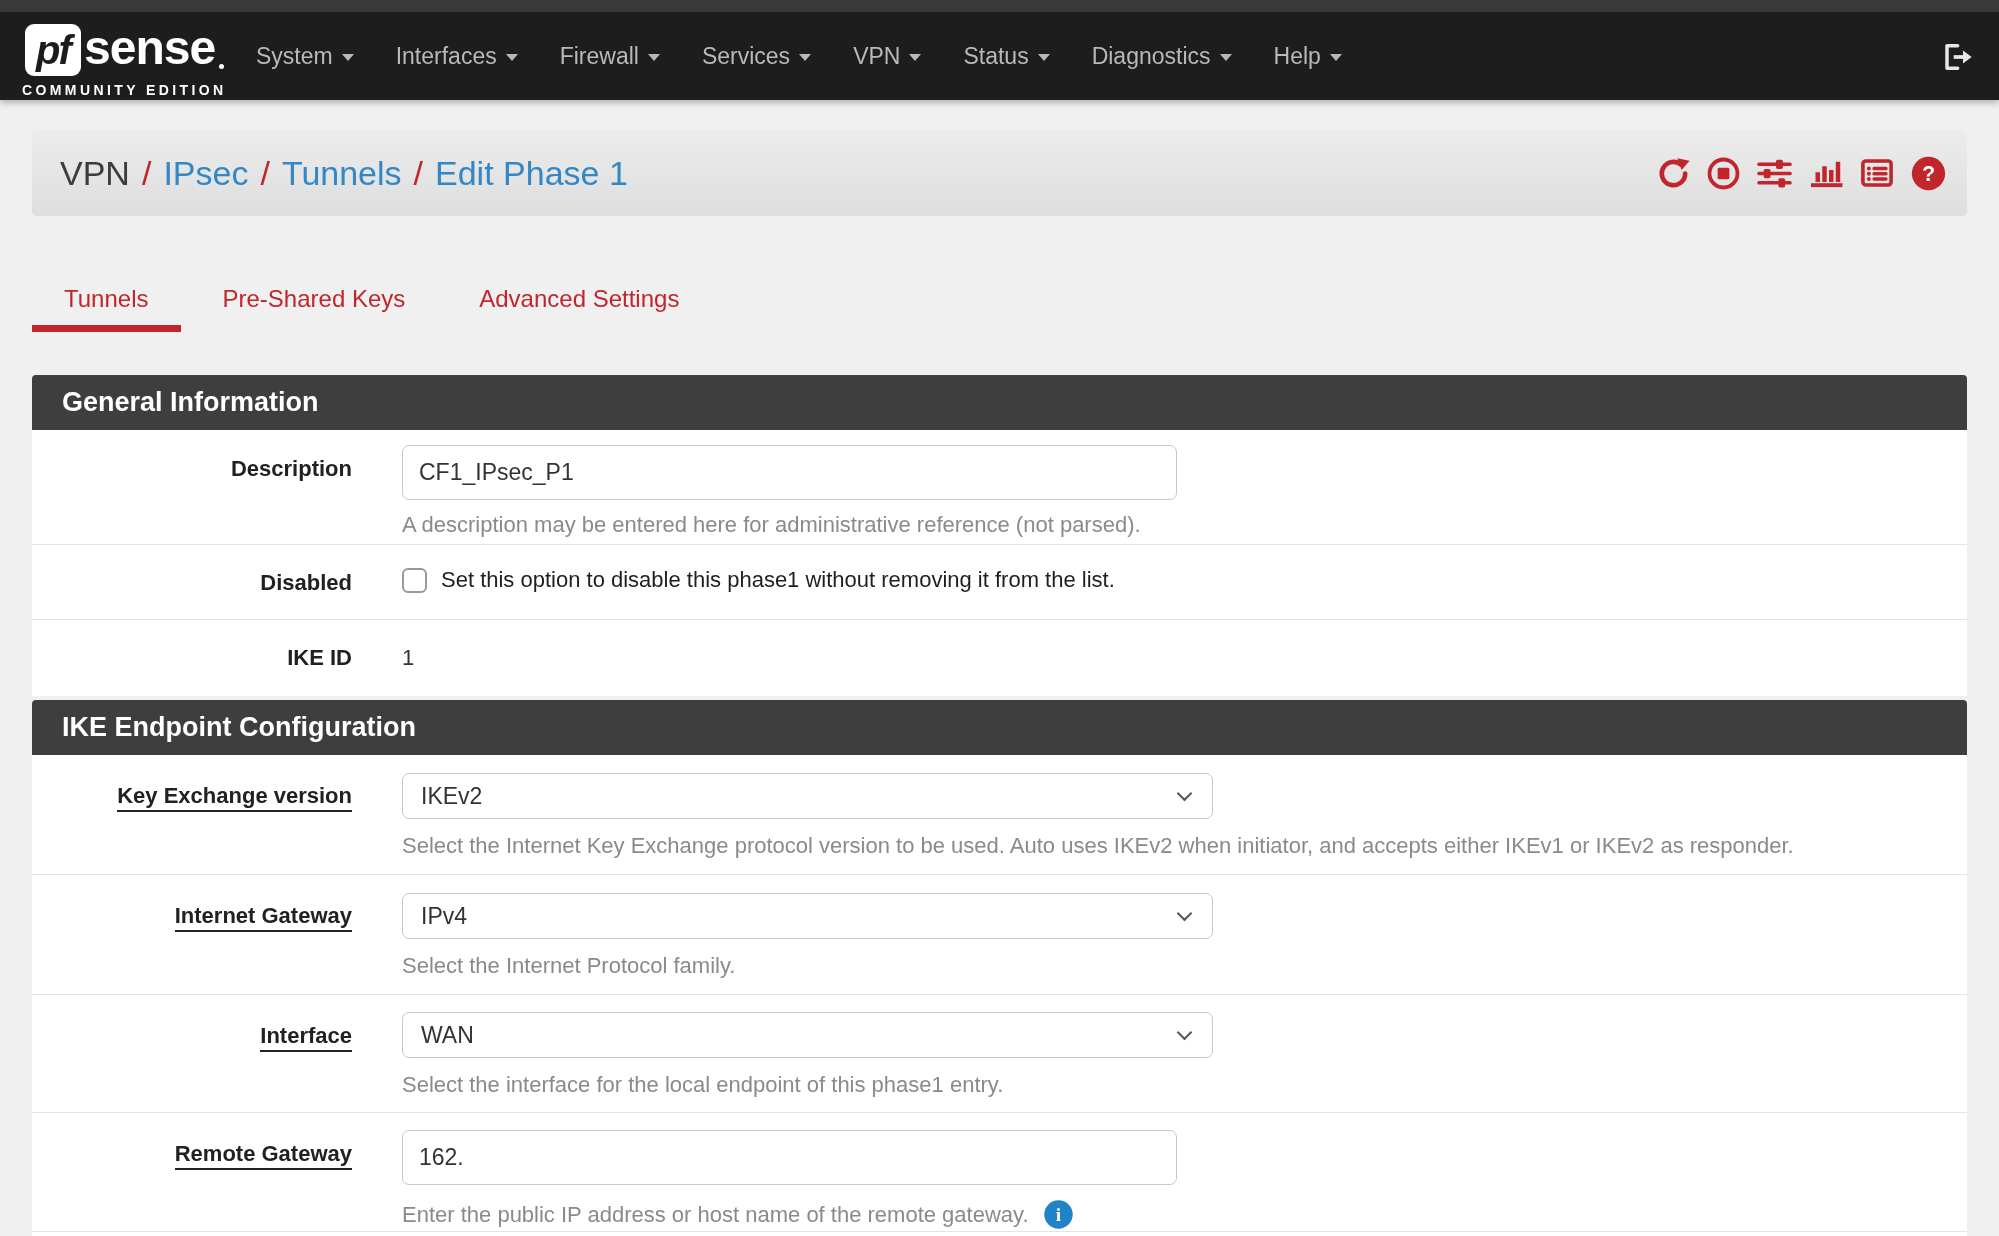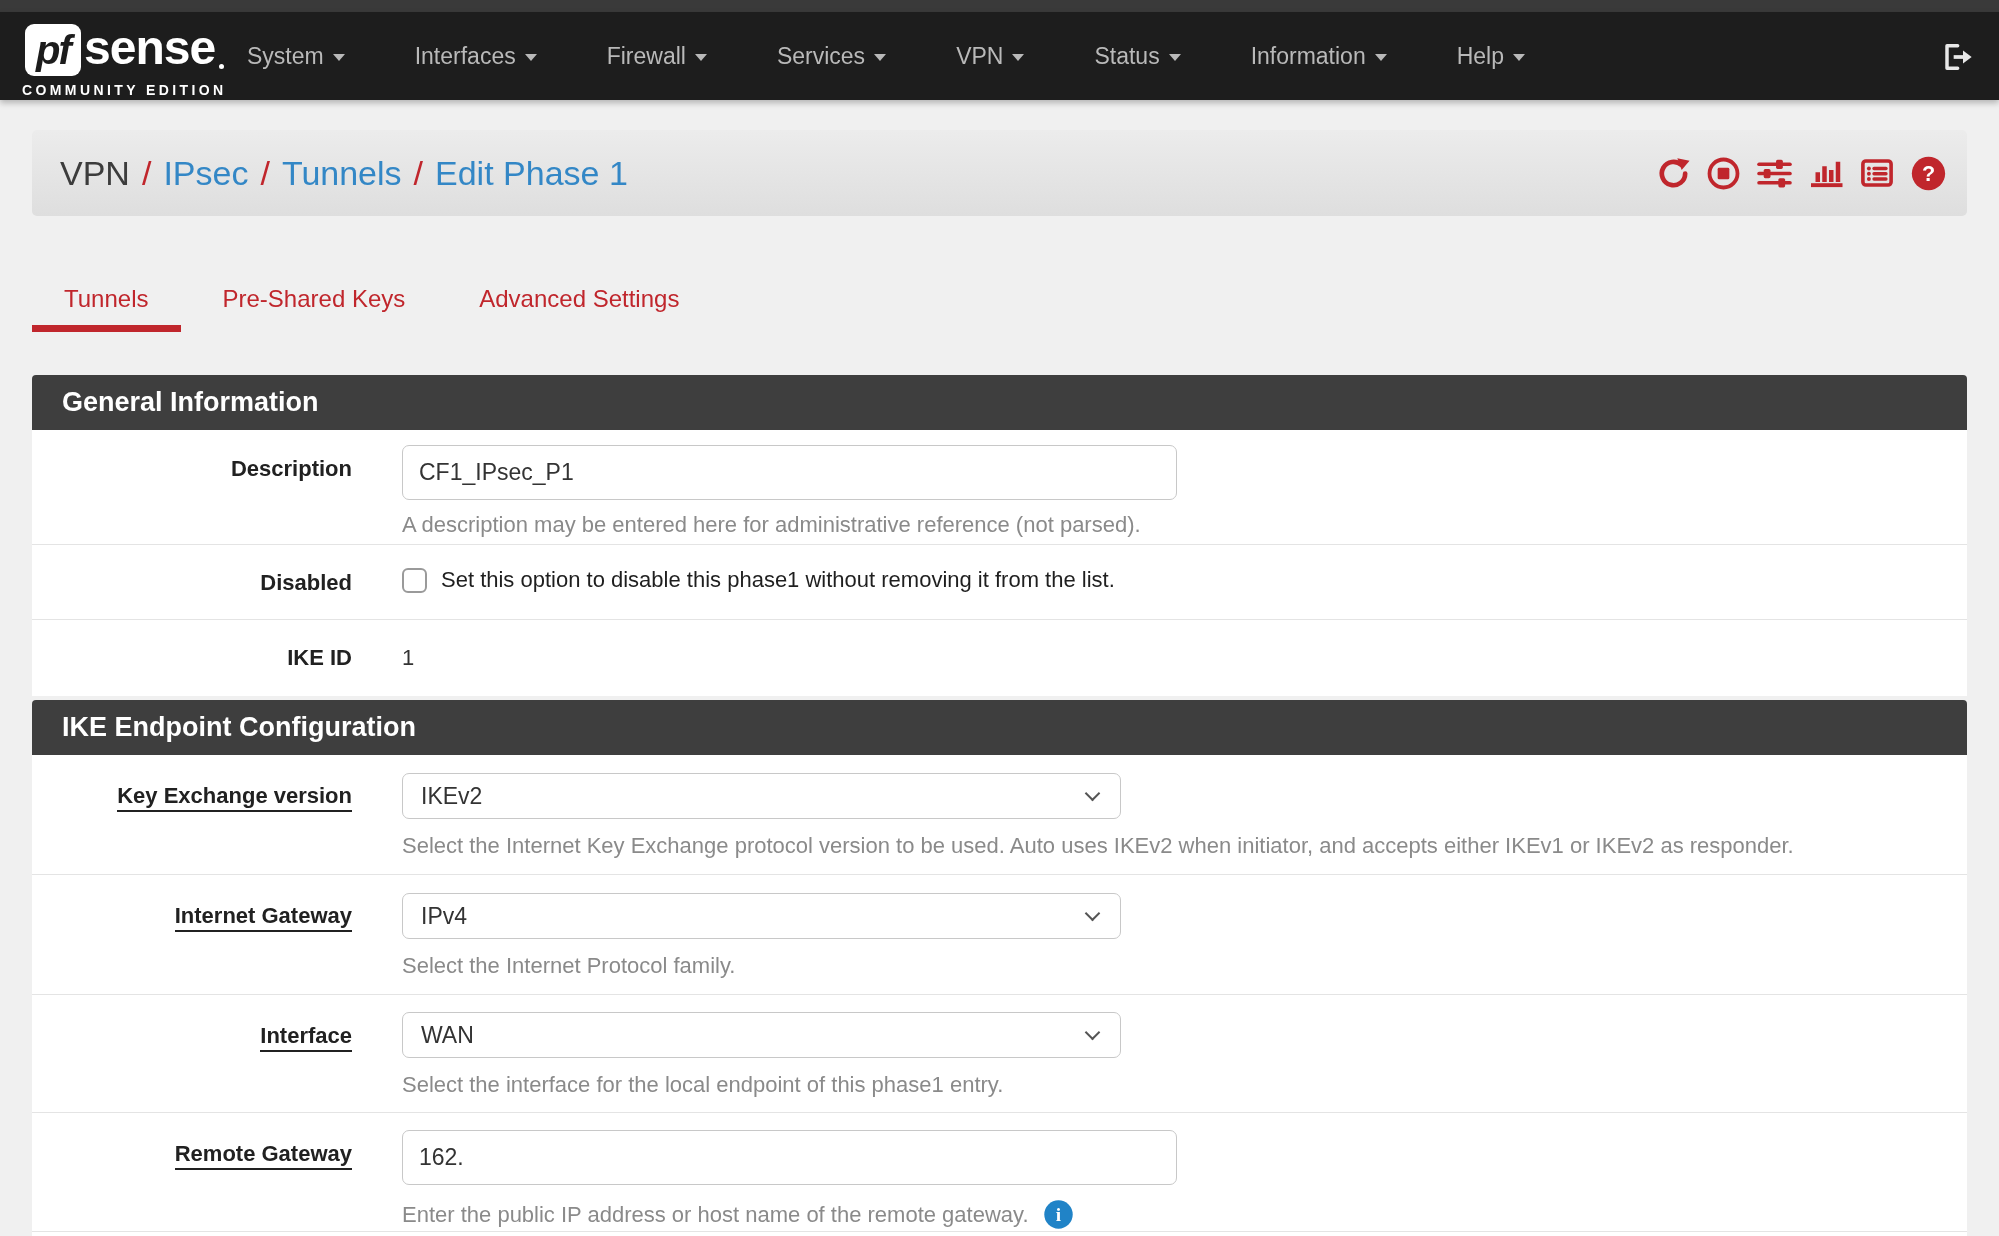--- a/index.html
+++ b/index.html
@@ -28,21 +28,21 @@
   .logo{position:absolute;left:22px;top:10px;width:210px;height:72px;}
   .pf-box{
     position:absolute;left:3px;top:2px;width:56px;height:52px;
     background:#fff;border-radius:9px;
     display:flex;align-items:center;justify-content:center;
   }
   .pf-box span{font-size:40px;font-weight:bold;font-style:italic;color:#1c1c1c;letter-spacing:-2px;}
   .logo-sense{position:absolute;left:62px;top:-2px;font-size:48px;font-weight:bold;color:#fff;letter-spacing:-1px;}
   .logo-dot{position:absolute;left:197px;top:42px;width:5px;height:5px;border-radius:50%;background:#fff;}
   .logo-sub{position:absolute;left:0;top:60px;font-size:14px;font-weight:bold;color:#fff;letter-spacing:3.4px;white-space:nowrap;}
-  .nav-items{position:absolute;left:247px;top:0;height:88px;display:flex;align-items:center;gap:70px;}
+  .nav-items{position:absolute;left:256px;top:0;height:88px;display:flex;align-items:center;gap:42px;}
   .nav-item{
     display:flex;align-items:center;gap:9px;
     color:#b9b9b9;font-size:23px;cursor:pointer;white-space:nowrap;
   }
   .caret{
     display:inline-block;width:0;height:0;margin-top:3px;
     border-left:6px solid transparent;border-right:6px solid transparent;
     border-top:7px solid #b9b9b9;
   }
   .signout{position:absolute;right:26px;top:29px;color:#e8e8e8;cursor:pointer;}
@@ -89,21 +89,21 @@
     font-size:22px;font-weight:bold;color:#212121;
   }
   .flabel .ul{border-bottom:2px solid #212121;padding-bottom:2px;}
   .fcontent{position:absolute;left:370px;top:0;right:30px;}
   .txt{
     width:775px;height:55px;border:1px solid #c8c8c8;border-radius:7px;
     font-size:23px;color:#333;padding:0 16px;background:#fff;outline:none;
     font-family:"Liberation Sans",sans-serif;
   }
   .sel{
-    position:relative;width:719px;height:46px;border:1px solid #c8c8c8;border-radius:7px;
+    position:relative;width:811px;height:46px;border:1px solid #c8c8c8;border-radius:7px;
     background:#fff;font-size:23px;color:#333;line-height:44px;padding-left:18px;cursor:pointer;
   }
   .chev{
     position:absolute;right:22px;top:14px;width:11px;height:11px;
     border-right:2px solid #555;border-bottom:2px solid #555;transform:rotate(45deg);
   }
   .help{font-size:22px;color:#8a8a8a;display:flex;align-items:center;gap:14px;}
   .cbrow{display:flex;align-items:center;gap:14px;font-size:22px;color:#1f1f1f;}
   .cb{
     appearance:none;-webkit-appearance:none;width:25px;height:25px;
@@ -144,21 +144,21 @@
       </div>
     <div class="nav-item">
         <span>VPN</span>
         <span class="caret"></span>
       </div>
     <div class="nav-item">
         <span>Status</span>
         <span class="caret"></span>
       </div>
     <div class="nav-item">
-        <span>Information</span>
+        <span>Diagnostics</span>
         <span class="caret"></span>
       </div>
     <div class="nav-item">
         <span>Help</span>
         <span class="caret"></span>
       </div>
   </div>
   <div class="signout">
     <svg viewBox="0 0 24 24" width="32" height="32">
       <path d="M12.5 3.5H4.5v17h8" fill="none" stroke="currentColor" stroke-width="2.6" stroke-linecap="round" stroke-linejoin="round"></path>

